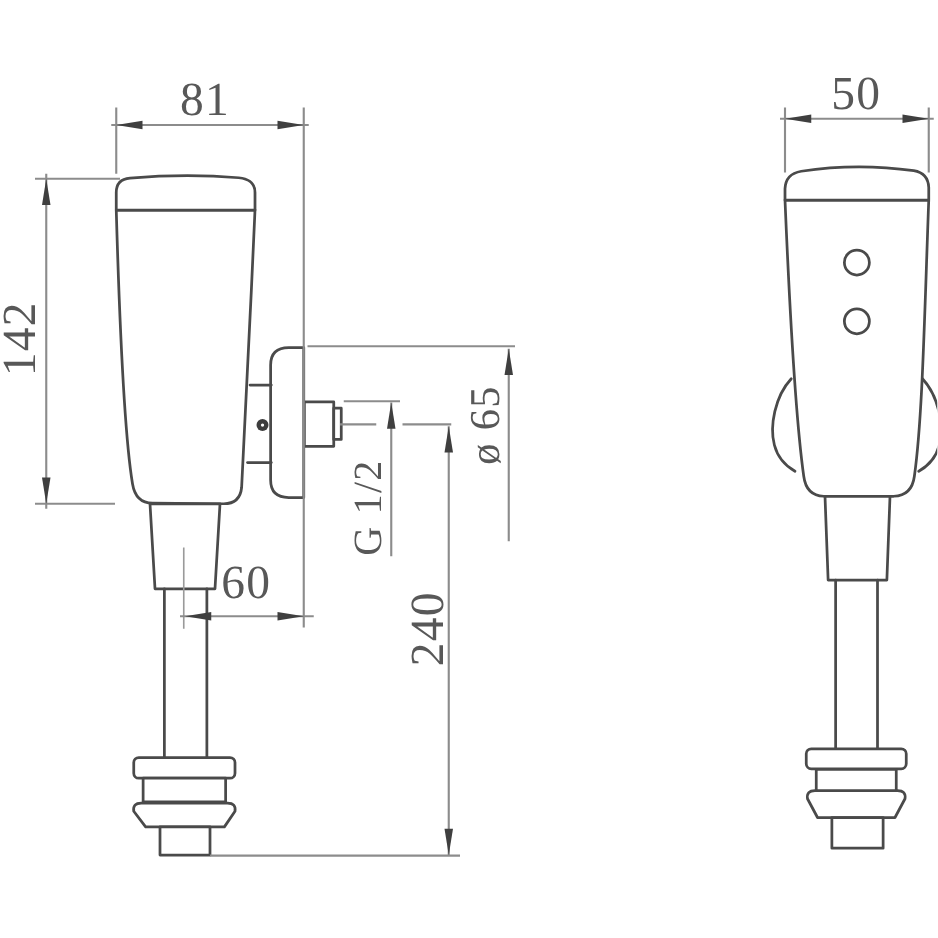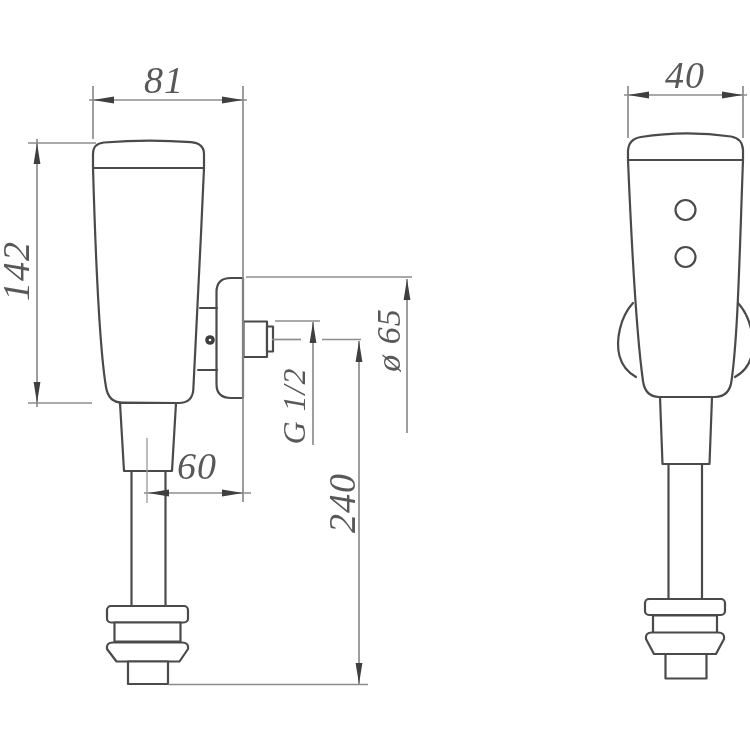--- a/index.html
+++ b/index.html
@@ -7,21 +7,20 @@
     padding: 0;
     background: #ffffff;
   }
   .stage {
     position: relative;
     width: 750px;
     height: 737px;
     background: #ffffff;
     overflow: hidden;
     font-family: "Liberation Serif", serif;
-    font-style: italic;
   }
   .stage svg {
     position: absolute;
     left: 0;
     top: 0;
   }
   
   .obj {
     stroke: #4a4a4a;
     stroke-width: 2.2;
@@ -180,15 +179,15 @@
   <div class="dim-label rot" style="left:16px; top:271px;">142</div>
 
   <div class="dim-label" style="left:197px; top:466px;">60</div>
 
   <div class="dim-label rot f32" style="left:294px; top:406px;">G 1/2</div>
 
   <div class="dim-label rot f34" style="left:389px; top:340px;">ø 65</div>
 
   <div class="dim-label rot" style="left:342px; top:503px;">240</div>
 
-  <div class="dim-label" style="left:685px; top:75px;">40</div>
+  <div class="dim-label" style="left:685px; top:75px;">50</div>
 
 </div>
 
 </body></html>

